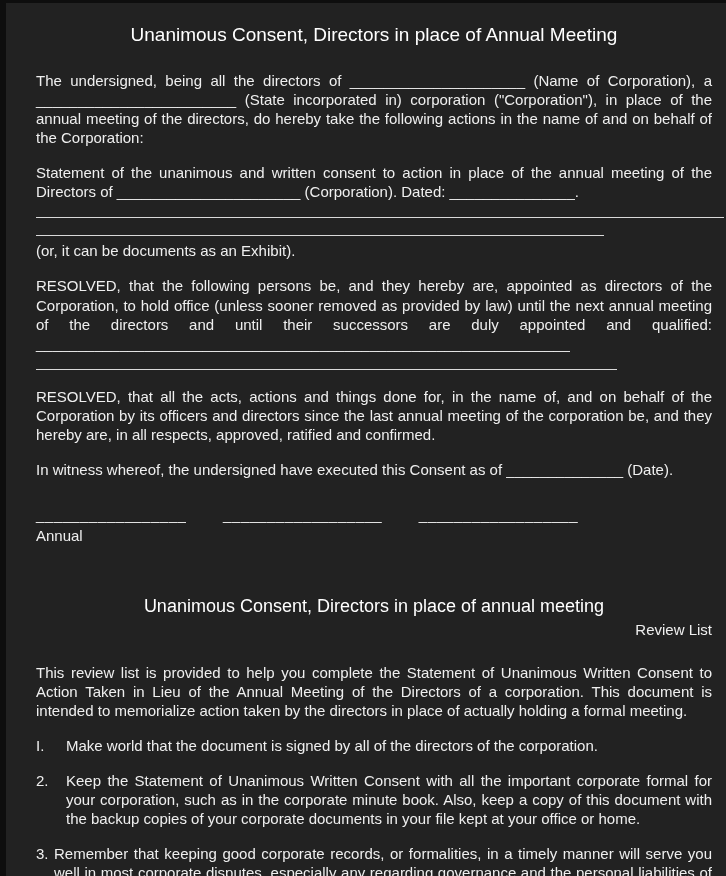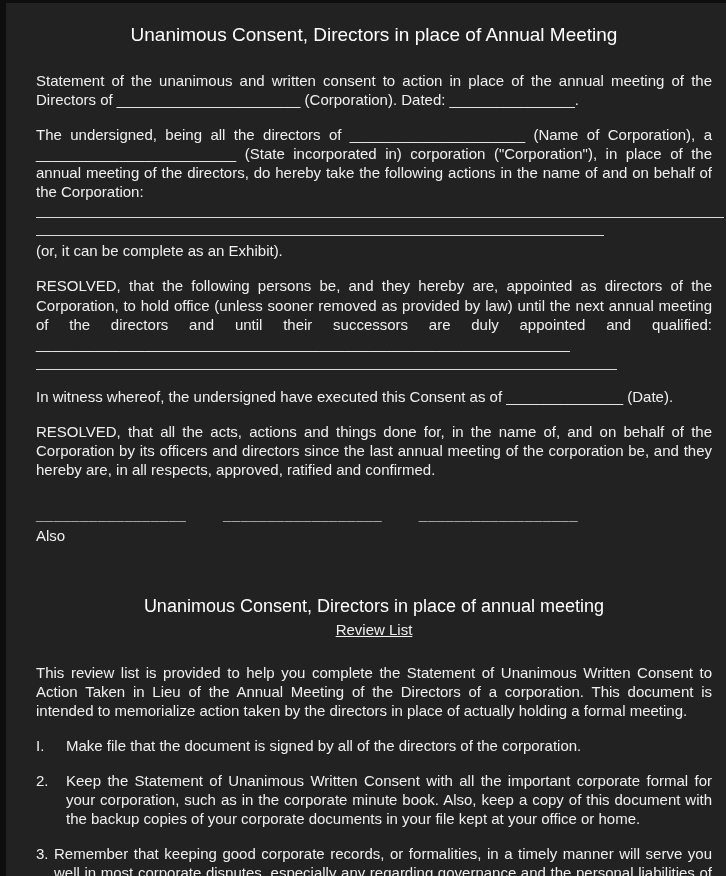--- a/index.html
+++ b/index.html
@@ -30,44 +30,42 @@
     color: #ffffff;
   }
   h2.doc-title {
     font-size: 18px;
     font-weight: 400;
     text-align: center;
     margin: 0 0 2px 0;
     color: #ffffff;
   }
   .subtitle {
-    text-align: center;
+    text-align: right;
     margin: 0 0 24px 0;
-    text-decoration: underline;
   }
   p.para {
     margin: 0 0 16px 0;
     text-align: justify;
   }
   p.para.no-just { text-align: left; }
   .rule {
     border-bottom: 1px solid #d9d9d9;
     height: 0;
     margin: 0 0 17px 0;
   }
   .rule.full { width: auto; margin-right: -12px; }
   .rule.w84 { width: 84%; }
   .rule.w86 { width: 86%; }
   .rule.tight { margin-bottom: 5px; }
   .note { margin: 0 0 20px 0; }
   .resolved-block p { }
   .sig-row {
     margin: 26px 0 0 0;
     letter-spacing: 0.5px;
-    font-weight: bold;
   }
   .sig-row .sig {
     display: inline-block;
     margin-right: 32px;
     white-space: nowrap;
   }
   .sig-caption { margin: 2px 0 0 0; }
   .section2 { margin-top: 50px; }
   .review-intro { margin-bottom: 36px; }
   .li {
@@ -81,56 +79,56 @@
     text-align: justify;
   }
 </style>
 </head>
 <body>
 
 <div class="page">
 
   <h1 class="doc-title">Unanimous Consent, Directors in place of Annual Meeting</h1>
 
+  <p class="para">The undersigned, being all the directors of _____________________ (Name of Corporation), a ________________________ (State incorporated in) corporation ("Corporation"), in place of the annual meeting of the directors, do hereby take the following actions in the name of and on behalf of the Corporation:</p>
+
   <p class="para">Statement of the unanimous and written consent to action in place of the annual meeting of the Directors of ______________________ (Corporation).  Dated: _______________.</p>
-
-  <p class="para">The undersigned, being all the directors of _____________________ (Name of Corporation), a ________________________ (State incorporated in) corporation ("Corporation"), in place of the annual meeting of the directors, do hereby take the following actions in the name of and on behalf of the Corporation:</p>
 
   <div class="rule full"></div>
   <div class="rule w84 tight"></div>
 
-  <p class="para no-just note">(or, it can be complete as an Exhibit).</p>
+  <p class="para no-just note">(or, it can be documents as an Exhibit).</p>
 
   <div class="resolved-block">
     <p class="para">RESOLVED, that the following persons be, and they hereby are, appointed as directors of the Corporation, to hold office (unless sooner removed as provided by law) until the next annual meeting of the directors and until their successors are duly appointed and qualified: ________________________________________________________________</p>
     <div class="rule w86"></div>
   </div>
 
+  <p class="para">RESOLVED, that all the acts, actions and things done for, in the name of, and on behalf of the Corporation by its officers and directors since the last annual meeting of the corporation be, and they hereby are, in all respects, approved, ratified and confirmed.</p>
+
   <p class="para no-just">In witness whereof, the undersigned have executed this Consent as of ______________ (Date).</p>
-
-  <p class="para">RESOLVED, that all the acts, actions and things done for, in the name of, and on behalf of the Corporation by its officers and directors since the last annual meeting of the corporation be, and they hereby are, in all respects, approved, ratified and confirmed.</p>
 
   <div class="sig-row">
     <span class="sig">_________________</span>
     <span class="sig">__________________</span>
     <span class="sig">__________________</span>
   </div>
-  <div class="sig-caption">Also</div>
+  <div class="sig-caption">Annual</div>
 
   <div class="section2">
 
     <h2 class="doc-title">Unanimous Consent, Directors in place of annual meeting</h2>
 
     <div class="subtitle">Review List</div>
 
     <p class="para review-intro">This review list is provided to help you complete the Statement of Unanimous Written Consent to Action Taken in Lieu of the Annual Meeting of the Directors of a corporation.  This document is intended to memorialize action taken by the directors in place of actually holding a formal meeting.</p>
 
     <div class="li">
       <span class="marker">I.</span>
-      <div class="text">Make file that the document is signed by all of the directors of the corporation.</div>
+      <div class="text">Make world that the document is signed by all of the directors of the corporation.</div>
     </div>
 
     <div class="li">
       <span class="marker">2.</span>
       <div class="text">Keep the Statement of Unanimous Written Consent with all the important corporate formal for your corporation, such as in the corporate minute book.  Also, keep a copy of this document with the backup copies of your corporate documents in your file kept at your office or home.</div>
     </div>
 
     <div class="li tight">
       <span class="marker">3.</span>
       <div class="text">Remember that keeping good corporate records, or formalities, in a timely manner will serve you well in most corporate disputes, especially any regarding governance and the personal liabilities of any Directors or Officers.  In this litigious world, this is no small matter.</div>

